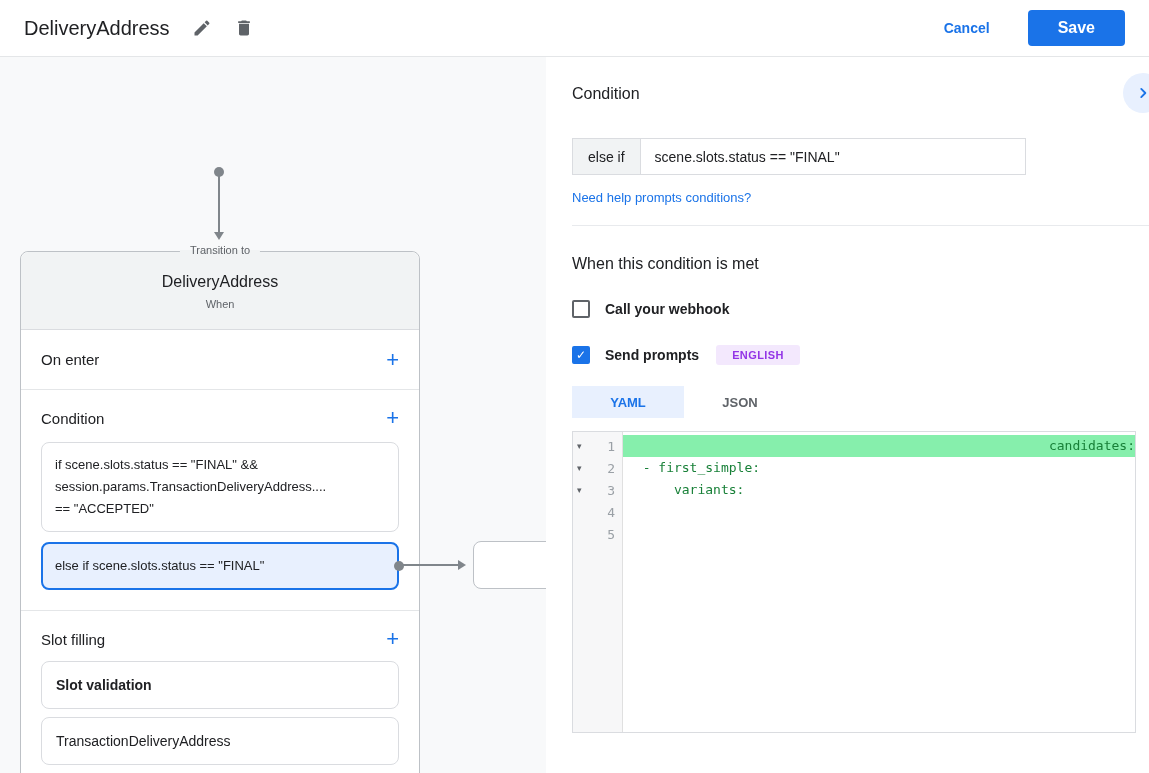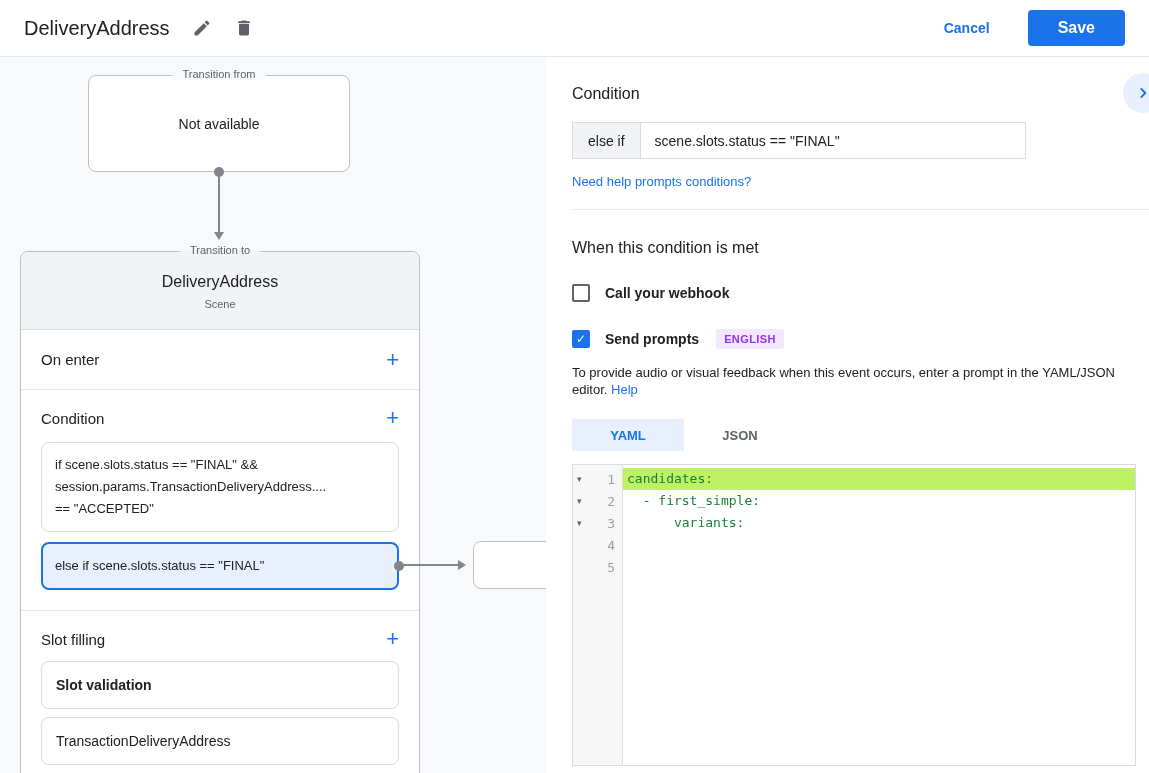--- a/index.html
+++ b/index.html
@@ -62,53 +62,53 @@
     border-top:5px solid transparent; border-bottom:5px solid transparent; border-left:8px solid #80868b; }
   .target-box { position:absolute; left:473px; top:484px; width:85px; height:48px; background:#fff;
     border:1px solid #bdc1c6; border-radius:8px; }
 
   
   .side-panel { position:absolute; top:57px; left:546px; right:0; bottom:0; background:#fff;
     padding:28px 0 0 26px; }
   .panel-title { font-size:16px; }
   .expand-btn { position:absolute; top:16px; right:-14px; width:40px; height:40px; border-radius:50%;
     background:var(--selection-bg,#e8f0fe); display:flex; align-items:center; justify-content:center; cursor:pointer; }
-  .cond-row { display:flex; margin-top:19px; width:454px; height:37px; }
+  .cond-row { display:flex; margin-top:35px; width:454px; height:37px; }
   .cond-prefix { background:#f1f3f4; border:1px solid #dadce0; border-right:none; display:flex;
     align-items:center; padding:0 15px; font-size:14px; color:#202124; }
   .cond-input { flex:1; border:1px solid #dadce0; font-size:14px; padding:0 14px; color:#202124;
     font-family:inherit; outline:none; background:#fff; }
   .help-link { display:inline-block; margin-top:15px; color:var(--accent,#1a73e8); font-size:13px;
     cursor:pointer; text-decoration:none; }
   .divider { margin-top:19px; width:577px; height:1px; background:#e8eaed; }
   .section-title { margin-top:29px; font-size:16px; }
   .check-row { display:flex; align-items:center; margin-top:27px; }
   .checkbox { width:18px; height:18px; border:2px solid #5f6368; border-radius:2px; cursor:pointer;
     flex:none; }
   .checkbox.checked { background:var(--accent,#1a73e8); border-color:var(--accent,#1a73e8); color:#fff;
     display:flex; align-items:center; justify-content:center; font-size:12px; font-weight:700; }
   .check-label { margin-left:15px; font-size:14px; font-weight:700; }
   .lang-badge { margin-left:17px; background:var(--badge-bg,#f3e8fd); color:var(--badge-text,#9334e6);
-    font-size:11px; font-weight:700; letter-spacing:0.4px; padding:4px 8px; border-radius:3px; }
+    font-size:11px; font-weight:700; letter-spacing:0.4px; padding:4px 16px; border-radius:3px; }
   .panel-desc { margin-top:15px; font-size:13px; line-height:17px; width:558px; color:#202124; }
   .inline-link { color:var(--accent,#1a73e8); cursor:pointer; text-decoration:none; }
   .tabs { display:flex; margin-top:21px; }
   .tab { width:112px; height:32px; display:flex; align-items:center; justify-content:center;
     font-size:13px; font-weight:700; color:#5f6368; cursor:pointer; }
   .tab.active { background:var(--selection-bg,#e8f0fe); color:var(--accent,#1a73e8); }
 
   .editor { margin-top:13px; width:564px; height:302px; border:1px solid #dadce0; display:flex;
     font-family:"DejaVu Sans Mono","Liberation Mono",monospace; font-size:13px; background:#fff; }
   .gutter { width:50px; background:#f7f7f8; border-right:1px solid #e0e0e0; padding-top:3px; flex:none; }
   .gutter-line { height:22px; display:flex; align-items:center; padding:0 7px 0 4px; }
   .fold { width:13px; font-size:9px; color:#5f6368; cursor:pointer; font-family:"DejaVu Sans",sans-serif; }
   .lnum { flex:1; text-align:right; color:#9aa0a6; font-size:13px; }
   .code { flex:1; padding-top:3px; overflow:hidden; cursor:text; }
   .code-line { height:22px; line-height:22px; white-space:pre; padding-left:4px; }
-  .code-line.active { background:#bef264; }
+  .code-line.active { background:#86efac;text-align:right; }
   .tok-key { color:var(--code-key,#188038); }
   .tok-val { color:#202124; }
 </style>
 </head>
 <body>
 
 <div class="app-header">
   <span class="app-title">DeliveryAddress</span>
   <span class="icon-btn">
     <span style="display:flex;">
@@ -124,37 +124,33 @@
         </svg>
     </span>
   </span>
   <span class="header-spacer"></span>
   <button class="cancel-btn">Cancel</button>
   <button class="save-btn">Save</button>
 </div>
 
 <div class="canvas">
 
-  <div class="tf-box">
-    <span class="box-legend">Transition from</span>
-    <span class="tf-content">Not available</span>
-  </div>
 
   <div class="v-connector">
     <div class="conn-dot"></div>
     <div class="v-line"></div>
     <div class="v-arrowhead"></div>
   </div>
 
   <div class="tt-card">
     <span class="box-legend">Transition to</span>
 
     <div class="tt-header">
       <div class="tt-title">DeliveryAddress</div>
-      <div class="tt-subtitle">Scene</div>
+      <div class="tt-subtitle">When</div>
     </div>
 
     <div class="row-on-enter">
       <span>On enter</span>
       <span class="plus">+</span>
     </div>
 
     <div class="section">
       <div class="section-head">
         <span>Condition</span>
@@ -217,23 +213,20 @@
   </div>
 
   <div class="check-row">
     <div class="checkbox checked">
       <span>✓</span>
     </div>
     <span class="check-label">Send prompts</span>
     <span class="lang-badge">ENGLISH</span>
   </div>
 
-  <div class="panel-desc"><span>To provide audio or visual feedback when this event occurs, enter a prompt in the YAML/JSON editor.</span>
-    <a class="inline-link">Help</a>
-  </div>
 
   <div class="tabs">
     <div class="tab active">YAML</div>
     <div class="tab">JSON</div>
   </div>
 
   <div class="editor">
     <div class="gutter">
       <div class="gutter-line">
         <span class="fold">▾</span>

